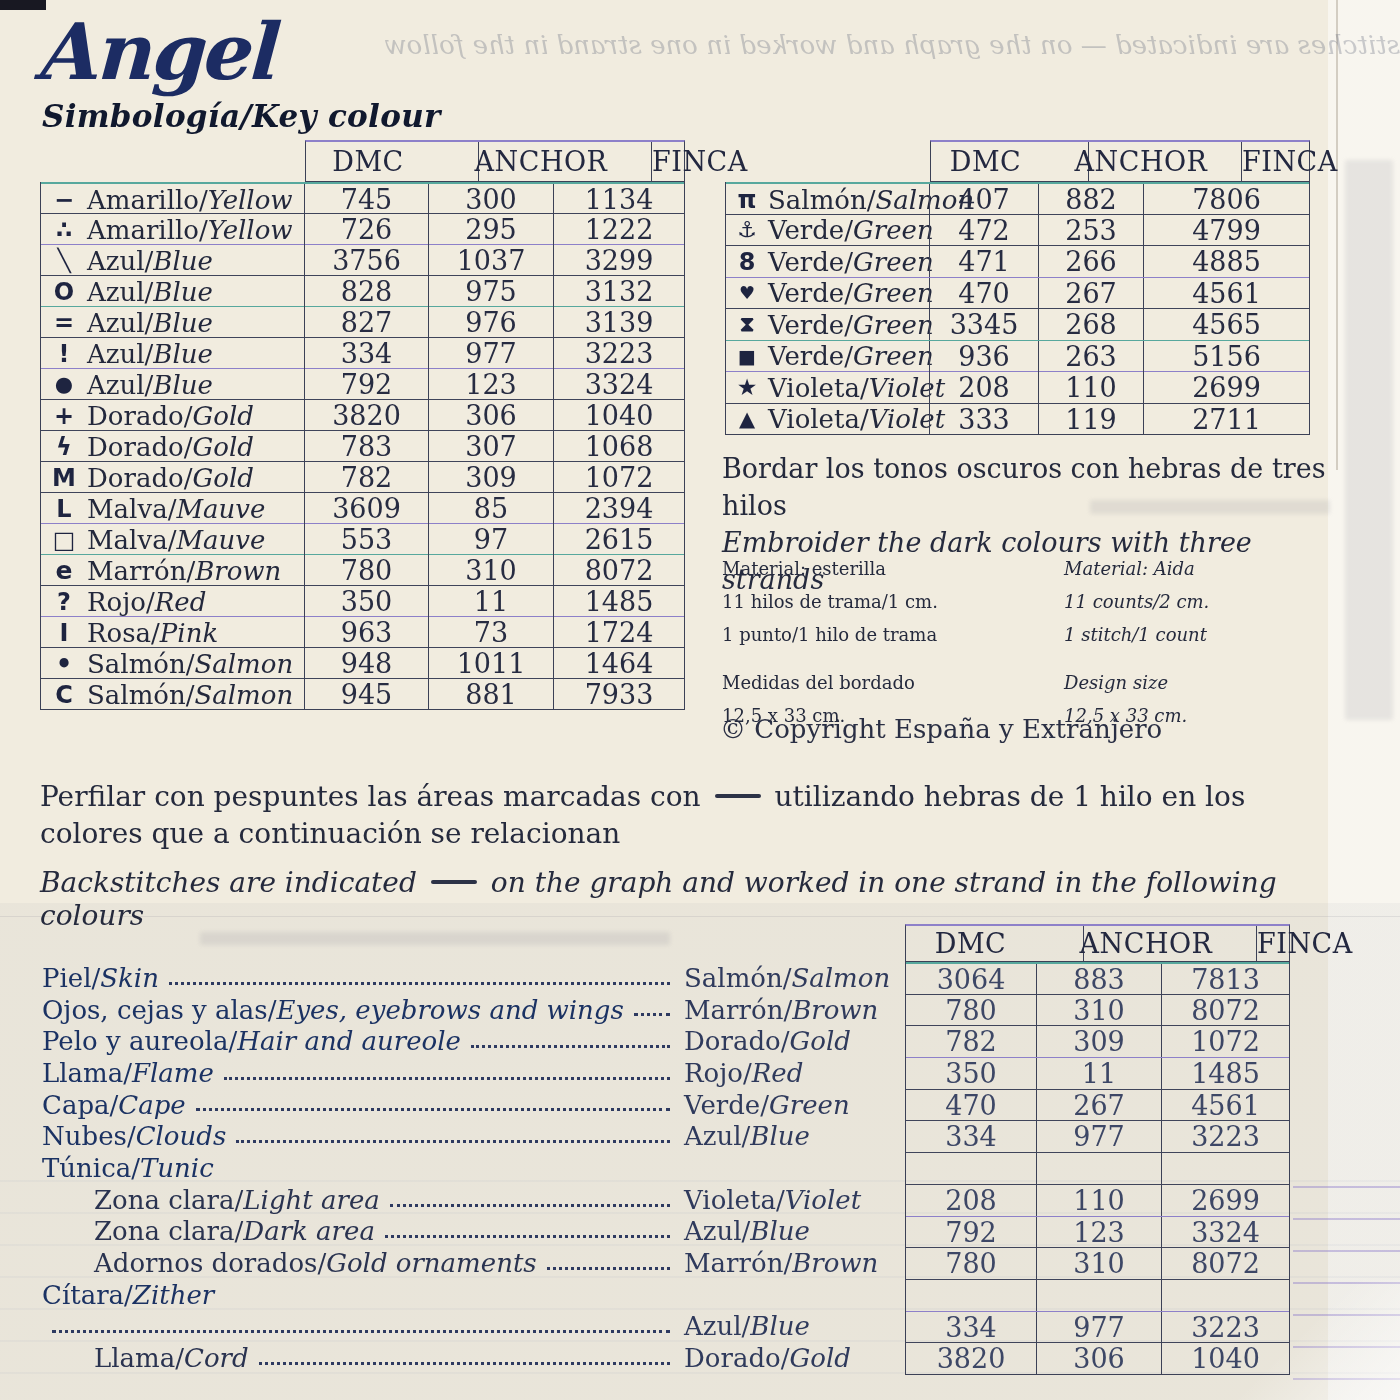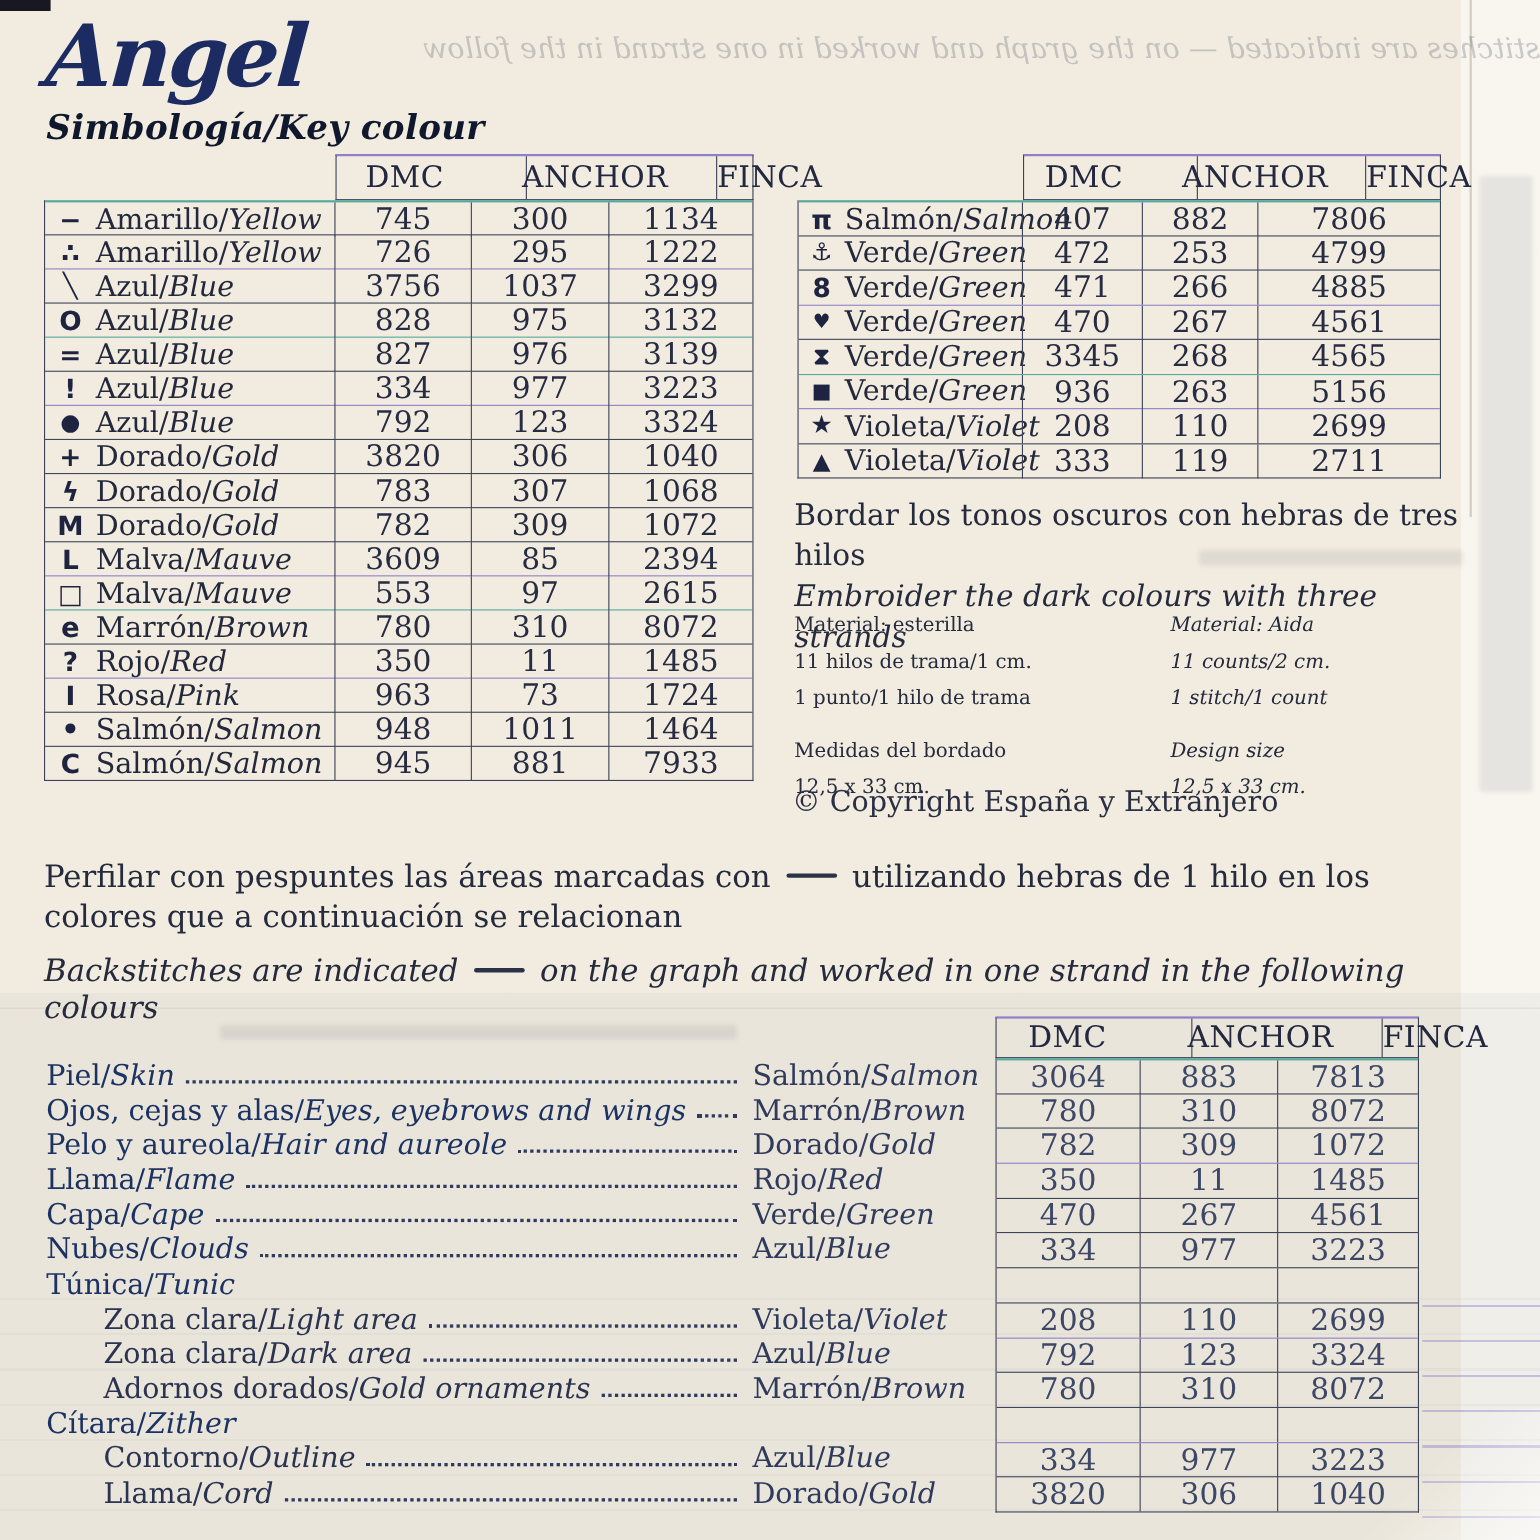--- a/index.html
+++ b/index.html
@@ -472,21 +472,20 @@
         <span class="bl-label"><span>Adornos dorados</span>/<i>Gold ornaments</i></span>
         <span class="leader"></span>
         <span class="bl-color"><span>Marrón</span>/<i>Brown</i></span>
       </div>
       <div class="blrow group">
         <span class="bl-label"><span>Cítara</span>/<i>Zither</i></span>
         <span class="leader"></span>
         <span class="bl-color"></span>
       </div>
       <div class="blrow sub">
-        <span class="bl-label"><span>Contorno</span>/<i>Outline</i></span>
         <span class="leader"></span>
         <span class="bl-color"><span>Azul</span>/<i>Blue</i></span>
       </div>
       <div class="blrow sub">
         <span class="bl-label"><span>Llama</span>/<i>Cord</i></span>
         <span class="leader"></span>
         <span class="bl-color"><span>Dorado</span>/<i>Gold</i></span>
       </div>
     </div>
 

